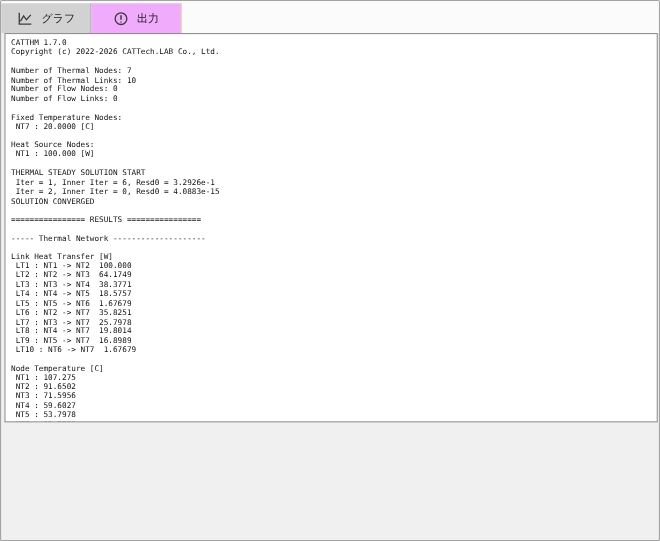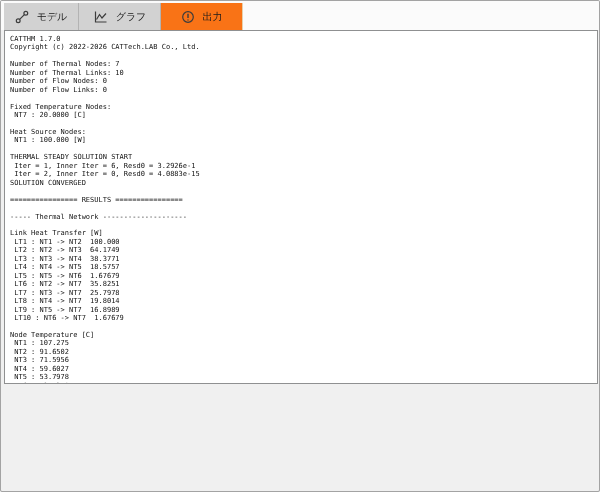--- a/index.html
+++ b/index.html
@@ -33,21 +33,21 @@
     border-right:1px solid #b3b3b3;
     color:#1b1b1b;
     font-size:10px;
     cursor:default;
     user-select:none;
   }
   .tab-model  { width:75px; margin-left:3px; }
   .tab-graph  { width:82px; }
   .tab-output { width:82px; }
   .tab.selected {
-    background:#f97316;
+    background:#f0abfc;
     border-right:1px solid #e6d0ab;
   }
   .tab .icon { display:inline-flex; line-height:0; }
   .tab svg { stroke:#3c3c3c; fill:none; stroke-width:1.2; }
 
   .content {
     position:absolute;
     left:3px; top:29px;
     width:594px; height:354px;
     background:#ffffff;
@@ -65,30 +65,20 @@
     white-space:pre;
   }
 </style>
 </head>
 <body>
 
 <div class="window">
 
   <div class="tabstrip">
 
-    <div class="tab tab-model">
-      <span class="icon">
-        <svg width="14" height="14" viewBox="0 0 14 14">
-          <circle cx="3.2" cy="10.8" r="1.9"></circle>
-          <circle cx="10.8" cy="3.2" r="1.9"></circle>
-          <line x1="4.6" y1="9.4" x2="9.4" y2="4.6"></line>
-        </svg>
-      </span>
-      <span>モデル</span>
-    </div>
 
     <div class="tab tab-graph">
       <span class="icon">
         <svg width="15" height="14" viewBox="0 0 15 14">
           <path d="M2.5 1.5 V12 H13.5"></path>
           <path d="M3.5 9.5 L6.5 4.5 L9 8 L13 3.5"></path>
         </svg>
       </span>
       <span>グラフ</span>
     </div>

